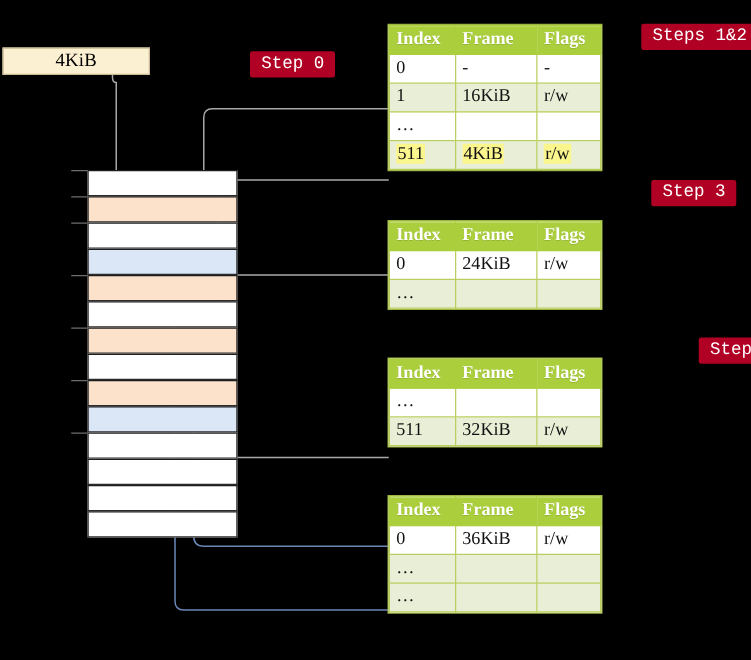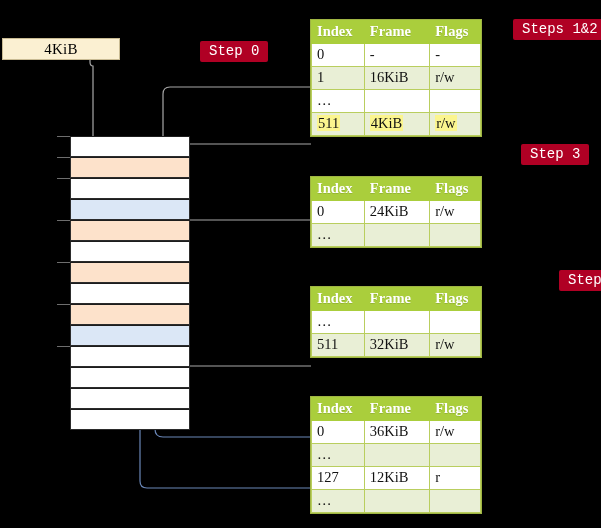--- a/index.html
+++ b/index.html
@@ -241,25 +241,20 @@
           <tr class="odd">
             <td class="col-index">0</td>
             <td class="col-frame">36KiB</td>
             <td class="col-flags">r/w</td>
           </tr>
           <tr class="even">
             <td class="col-index">…</td>
             <td class="col-frame"></td>
             <td class="col-flags"></td>
           </tr>
-          <tr class="odd">
-            <td class="col-index">127</td>
-            <td class="col-frame">12KiB</td>
-            <td class="col-flags">r</td>
-          </tr>
           <tr class="even">
             <td class="col-index">…</td>
             <td class="col-frame"></td>
             <td class="col-flags"></td>
           </tr>
         </tbody>
       </table>
     </div>
 
 <div class="tick" style="left: 57px; top: 136px; width: 13px;"></div>

